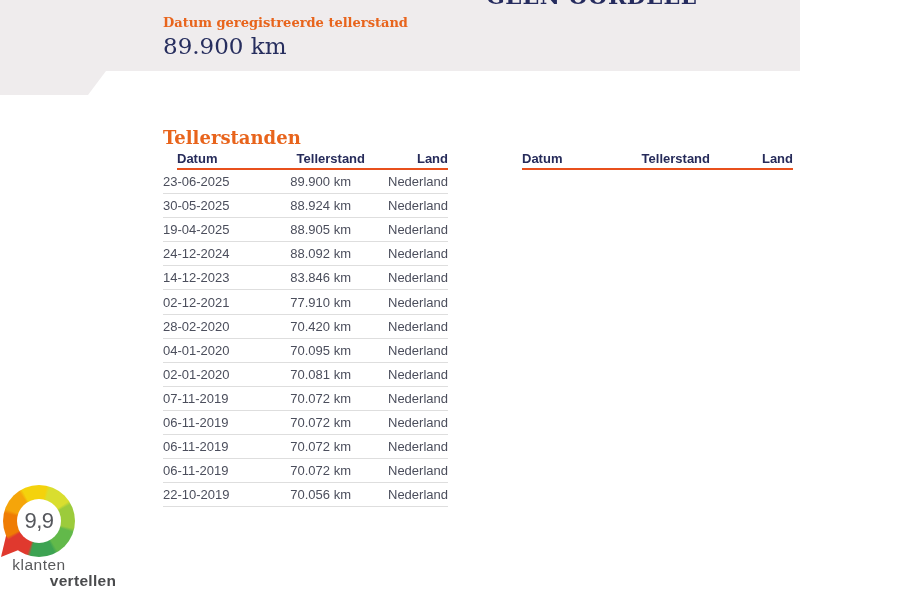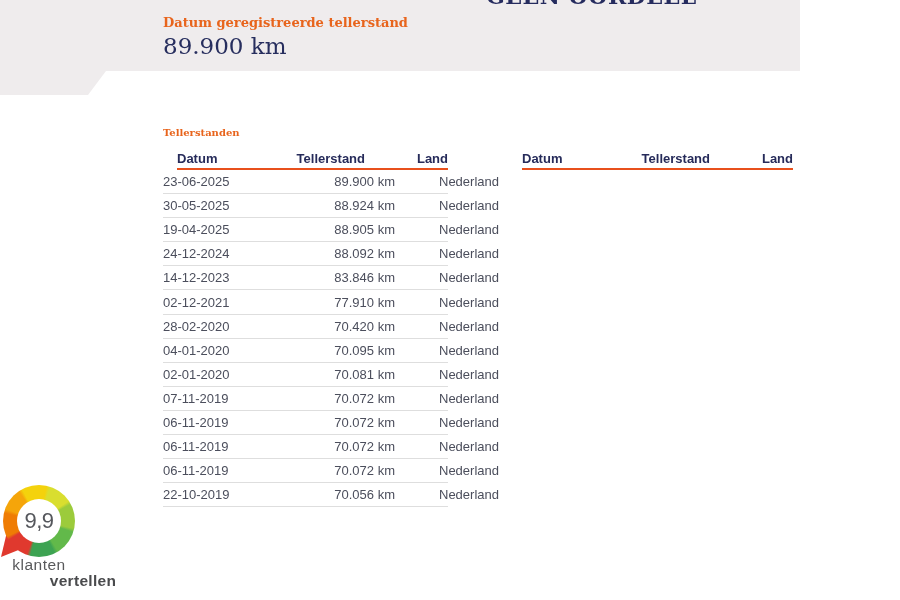--- a/index.html
+++ b/index.html
@@ -15,28 +15,28 @@
   .verdict{position:absolute;left:486px;top:-15px;
     font-family:"DejaVu Serif",serif;font-weight:700;font-size:22px;
     color:#252b5e;letter-spacing:.5px;line-height:1;white-space:nowrap;}
   
   .summary-label{position:absolute;left:163px;top:15px;
     font-family:"DejaVu Serif",serif;font-weight:700;font-size:13px;color:#e8641c;line-height:1.2;}
   .summary-value{position:absolute;left:163px;top:33px;
     font-family:"DejaVu Serif",serif;font-weight:500;font-size:23px;color:#272e5e;line-height:1.2;}
   
   .section-title{position:absolute;left:163px;top:127px;
-    font-family:"DejaVu Serif",serif;font-weight:700;font-size:10px;color:#e8641c;line-height:1.2;}
+    font-family:"DejaVu Serif",serif;font-weight:700;font-size:18px;color:#e8641c;line-height:1.2;}
   .mtable{position:absolute;top:148px;width:285px;}
   .mtable.left{left:163px;}
   .mtable.right{left:508px;}
   .thead{display:flex;align-items:flex-end;height:18px;border-bottom:2px solid #e8501c;
     font-weight:700;font-size:13px;color:#262b5a;padding-bottom:2px;margin-left:14px;}
   .trow{display:flex;align-items:center;height:23.1px;border-bottom:1px solid #dedede;
-    font-size:13px;color:#4b4e5c;gap:44px;}
+    font-size:13px;color:#4b4e5c;}
   .col-datum{flex:0 0 112px;text-align:left;}
   .col-tellerstand{flex:0 0 76px;text-align:right;}
   .col-land{flex:1;text-align:right;}
   
   .kv-badge{position:absolute;left:0;top:483px;width:80px;height:112px;cursor:pointer;}
   .kv-ring{position:absolute;left:3px;top:2px;width:72px;height:72px;border-radius:50%;
     background:conic-gradient(from 180deg,
       #3da352 0deg 14deg,
       #e0392e 20deg 58deg,
       #ef7c04 64deg 103deg,

